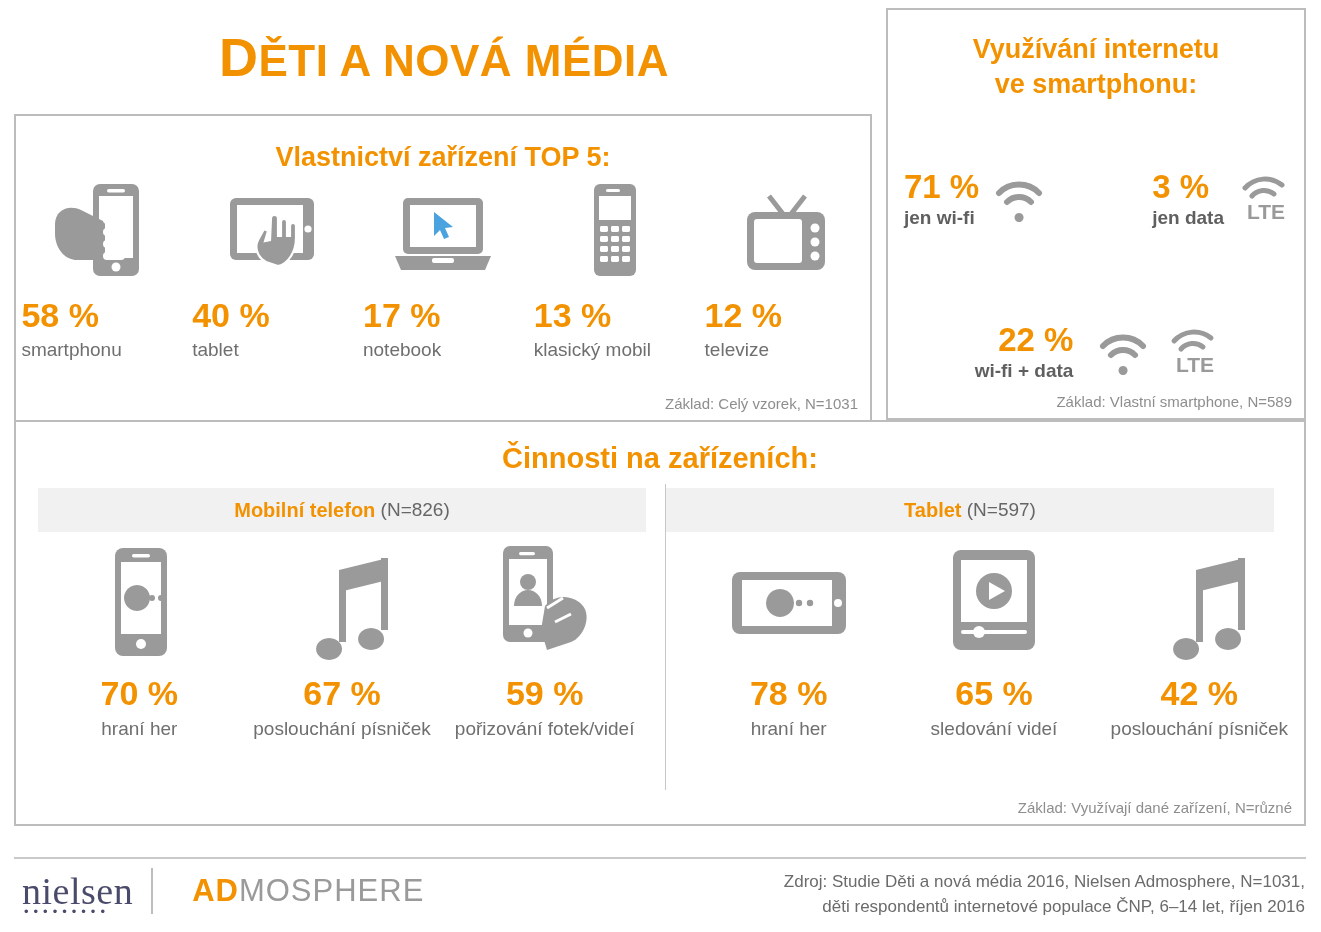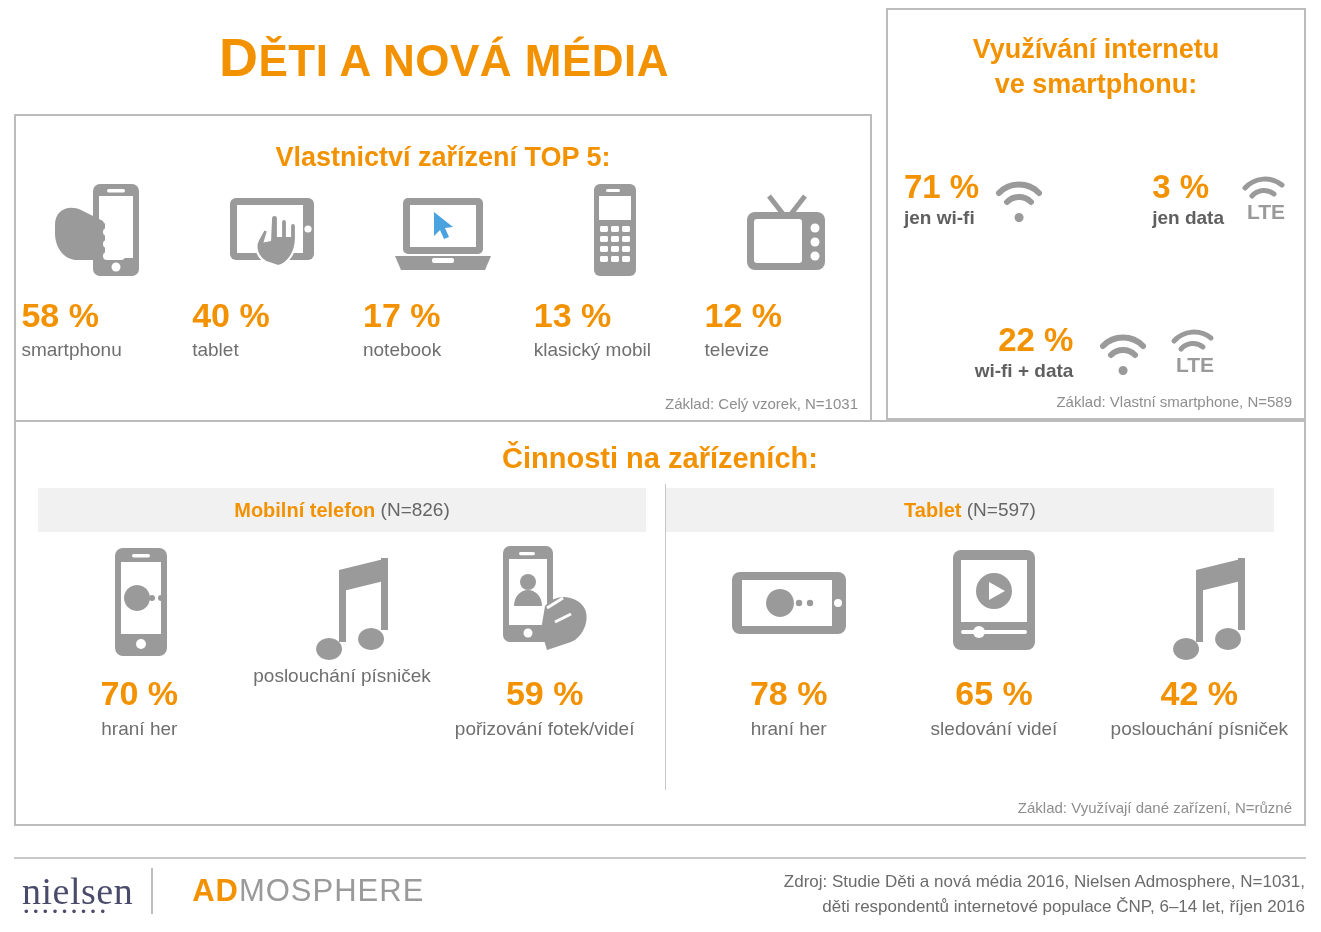--- a/index.html
+++ b/index.html
@@ -363,20 +363,21 @@
     <div class="act-cell">
       <div class="act-icon">
         <svg width="110" height="116" viewBox="0 0 110 116">
           <path d="M42 94 a13 11 0 1 0 0.1 0" fill="#9a9a9a"></path>
           <path d="M84 84 a13 11 0 1 0 0.1 0" fill="#9a9a9a"></path>
           <rect x="52" y="26" width="7" height="72" fill="#9a9a9a"></rect>
           <rect x="94" y="14" width="7" height="72" fill="#9a9a9a"></rect>
           <path d="M52 26 L101 14 L101 36 L52 48 Z" fill="#9a9a9a"></path>
         </svg>
       </div>
+      <div class="act-pct">67 %</div>
       <div class="act-label">poslouchání písniček</div>
     </div>
 
     <div class="act-cell">
       <div class="act-icon">
         <svg width="120" height="116" viewBox="0 0 120 116">
           <rect x="18" y="2" width="50" height="96" rx="7" fill="#9a9a9a"></rect>
           <rect x="24" y="15" width="38" height="66" fill="#ffffff"></rect>
           <rect x="34" y="8" width="16" height="3.2" rx="1.6" fill="#ffffff"></rect>
           <circle cx="43" cy="89" r="4.5" fill="#ffffff"></circle>

